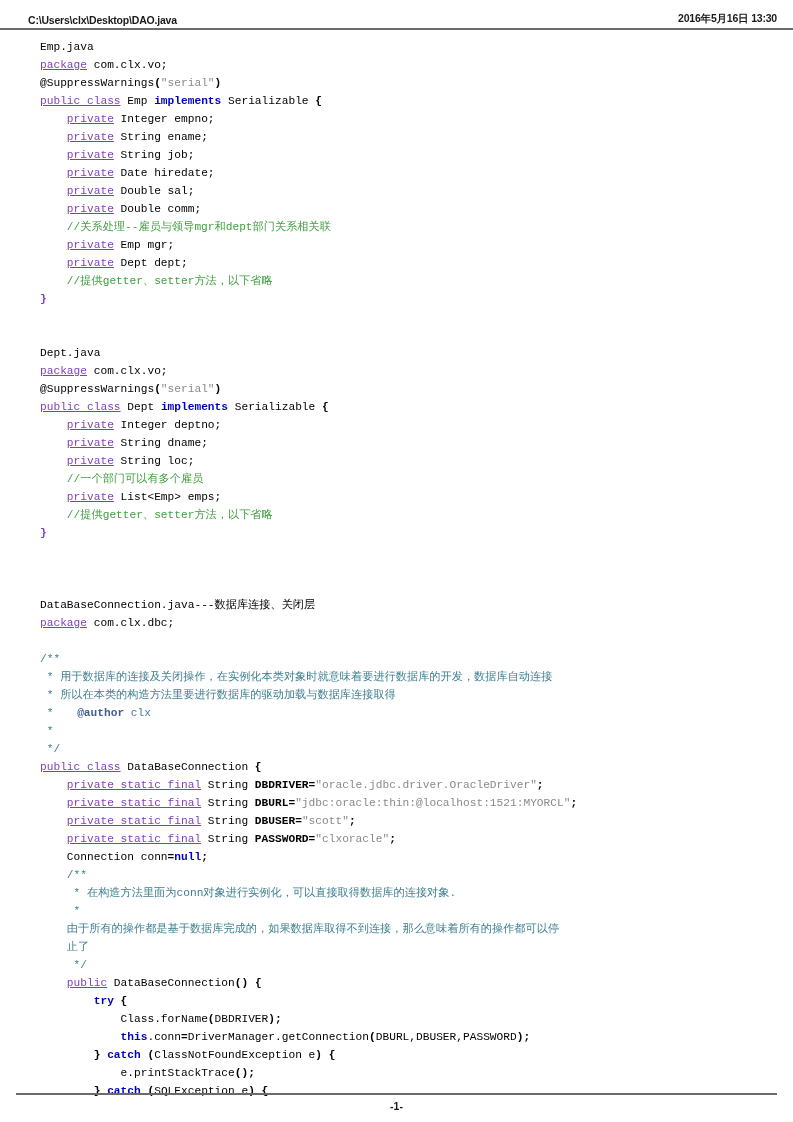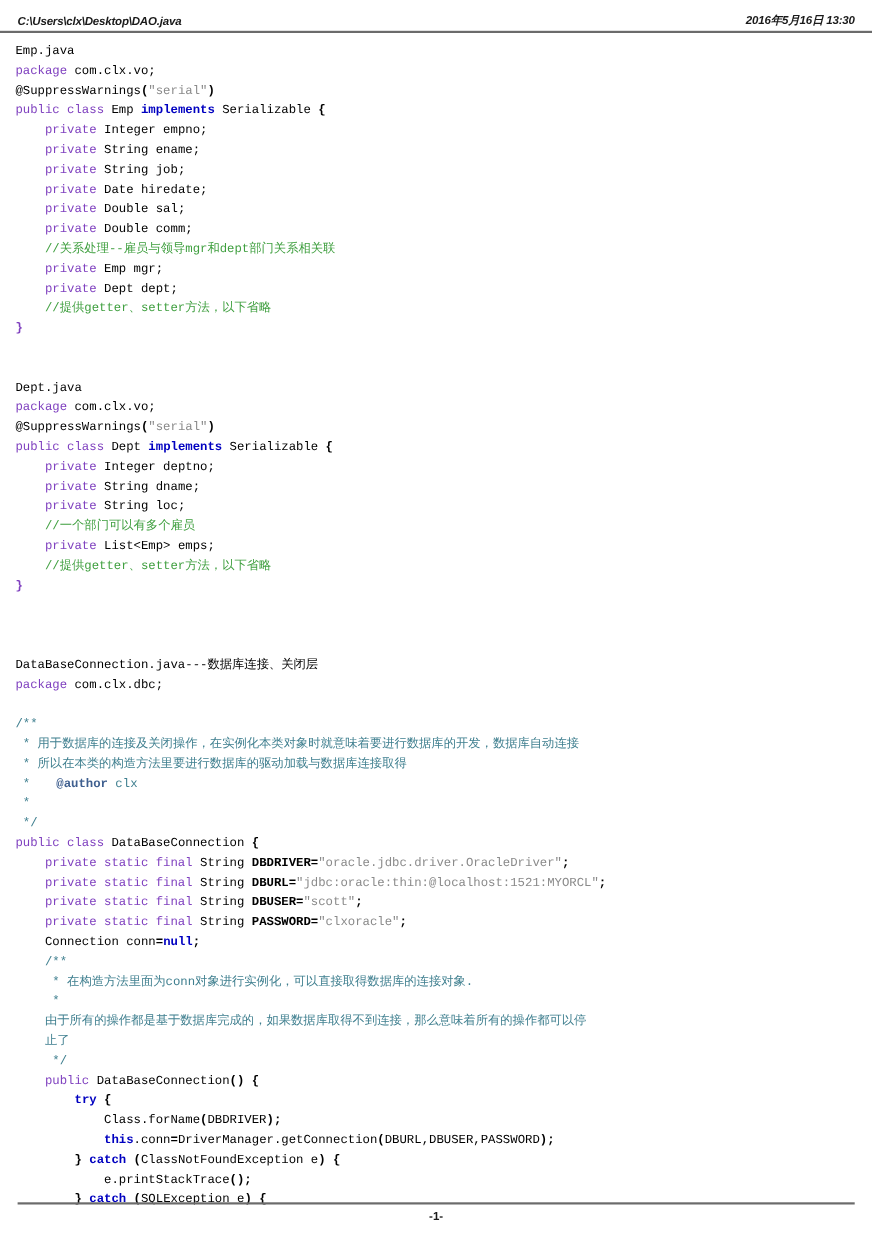--- a/index.html
+++ b/index.html
@@ -21,49 +21,49 @@
     box-sizing: border-box;
     padding: 0;
     position: relative;
   }
 
   
   .header {
     display: flex;
     justify-content: space-between;
     align-items: flex-end;
-    padding: 12px 16px 2px 16px;
+    padding: 12px 16px 2px 28px;
     border-bottom: 2px solid #6b6b6b;
     font-family: "Liberation Sans", sans-serif;
     font-size: 10.5px;
     font-weight: bold;
     color: #1a1a1a;
     letter-spacing: -0.2px;
-    font-style: italic;
   }
   .header-left { white-space: nowrap; }
   .header-right { white-space: nowrap; }
 
   
   .code {
     padding: 8px 14px 0 14px;
     font-family: "Liberation Mono", "DejaVu Sans Mono", monospace;
     font-size: 11.2px;
     line-height: 18px;
     white-space: pre;
   }
   .ln {
     white-space: pre;
     min-height: 18px;
     line-height: 18px;
+    margin-left: 26px;
   }
   .blank { height: 18px; }
 
   
-  .kw   { color: #7f40bf; }                  
+  .kw   { color: #7f40bf; text-decoration: underline; }                  
   .kwb  { color: #0000c0; font-weight: bold; } 
   .pl   { color: #000000; }                  
   .plb  { color: #000000; font-weight: bold; } 
   .str  { color: #8a8a8a; }                  
   .cmt  { color: #3f9f3f; }                  
   .doc  { color: #3f7f8f; }                  
   .docb { color: #3f5f8f; font-weight: bold; padding-left: 17px; } 
   .brc  { color: #7f40bf; font-weight: bold; } 
   .ann  { color: #000000; }                  
 

